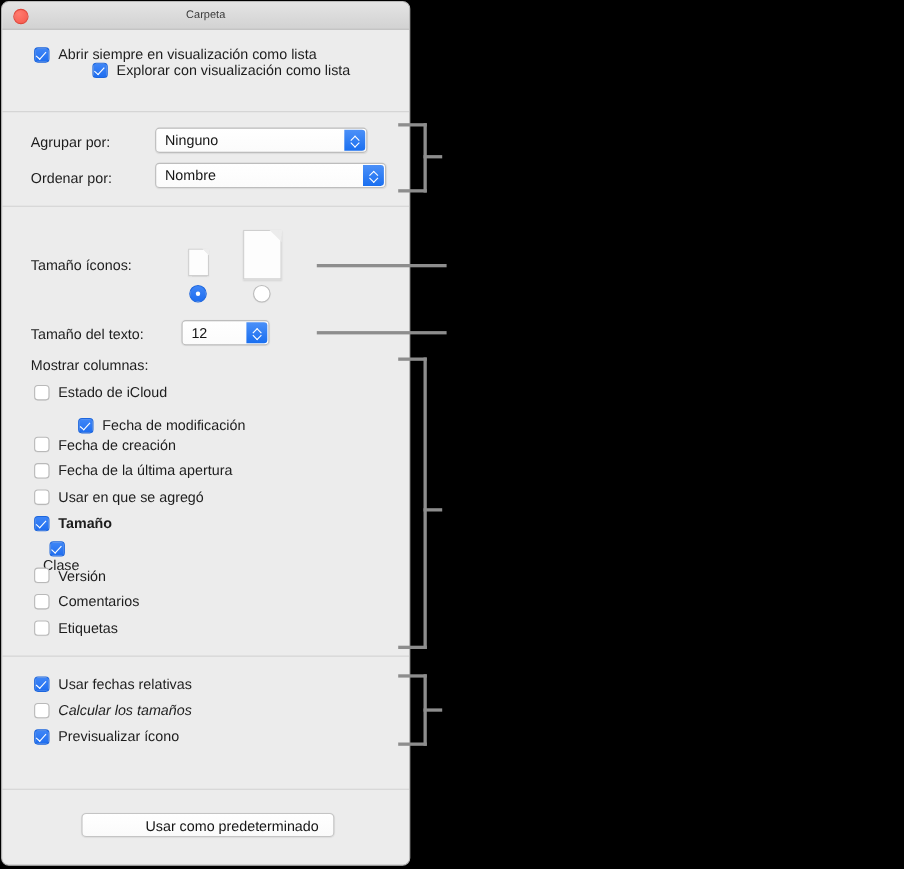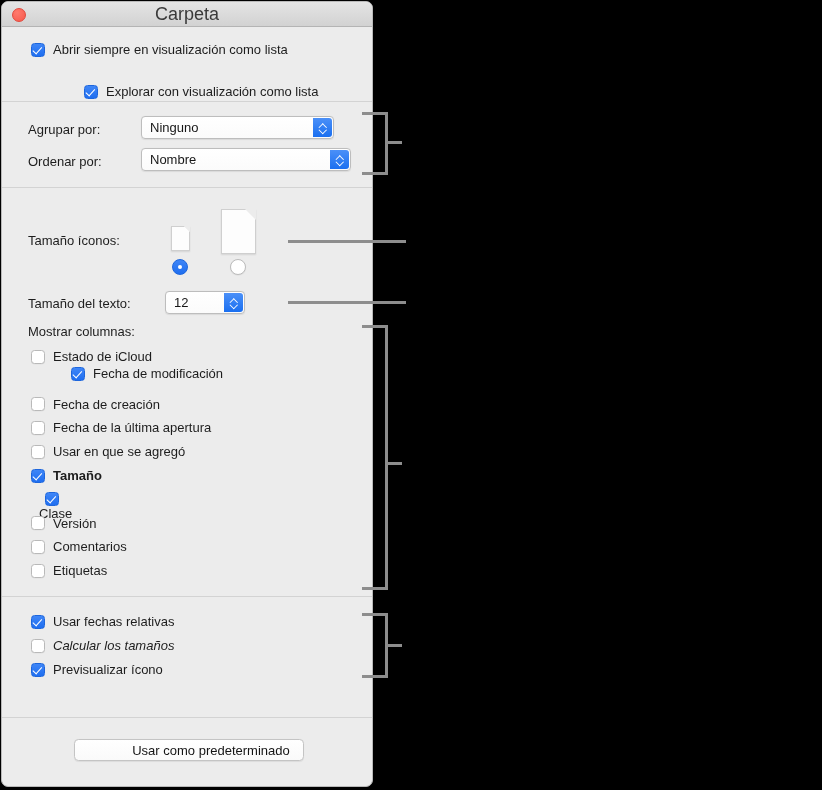--- a/index.html
+++ b/index.html
@@ -14,21 +14,21 @@
     border:1px solid #b9b9b9;
     box-sizing:border-box;overflow:hidden;
   }
   #titlebar{
     position:relative;height:24px;
     background:linear-gradient(to bottom,#e4e4e4,#d2d2d2);
     border-bottom:1px solid #b4b4b4;
   }
   #title{
     position:absolute;left:0;right:0;top:0;height:28px;line-height:24px;
-    text-align:center;font-size:18px;color:#3a3a3a;
+    text-align:center;font-size:10px;color:#3a3a3a;
   }
   #close-btn{
     position:absolute;left:10px;top:6px;width:12px;height:12px;border-radius:50%;
     background:radial-gradient(circle at 35% 30%,#ff7b6e,#f6584c);
     border:0.5px solid #e0483c;
   }
 
   
   .sep{position:absolute;left:0;right:0;height:1px;background:#d3d3d3;}
   .label{font-size:13px;color:#1d1d1d;white-space:nowrap;}
@@ -112,21 +112,21 @@
   <div id="titlebar">
     <div id="close-btn"></div>
     <div id="title">Carpeta</div>
   </div>
 
   <div class="cb-row" style="left:29px;top:40px;">
     <span class="cbox on"></span>
     <span class="label">Abrir siempre en visualización como lista</span>
   </div>
 
-  <div class="cb-row" style="left:42px;top:82px;padding-left:40px;">
+  <div class="cb-row" style="left:42px;top:54px;padding-left:40px;">
     <span class="cbox on"></span>
     <span class="label">Explorar con visualización como lista</span>
   </div>
 
   <div class="sep" style="top:99px;"></div>
 
   <div class="label" style="position:absolute;left:26px;top:120px;">Agrupar por:</div>
   <div class="popup" style="left:139px;top:114px;width:193px;">
     <span class="val">Ninguno</span>
     <span class="arrows">
@@ -172,21 +172,21 @@
         <span class="chev down"></span>
     </span>
   </div>
 
   <div class="label" style="position:absolute;left:26px;top:322px;">Mostrar columnas:</div>
   <div id="columns-list">
       <div class="cb-row" style="left: 29px; top: 347px;">
         <span class="cbox off"></span>
         <span class="label">Estado de iCloud</span>
       </div>
-      <div class="cb-row" style="left: 29px; top: 364px; padding-left: 40px;">
+      <div class="cb-row" style="left: 29px; top: 377px; padding-left: 40px;">
         <span class="cbox on"></span>
         <span class="label">Fecha de modificación</span>
       </div>
       <div class="cb-row" style="left: 29px; top: 394.6px;">
         <span class="cbox off"></span>
         <span class="label">Fecha de creación</span>
       </div>
       <div class="cb-row" style="left: 29px; top: 418.4px;">
         <span class="cbox off"></span>
         <span class="label">Fecha de la última apertura</span>

